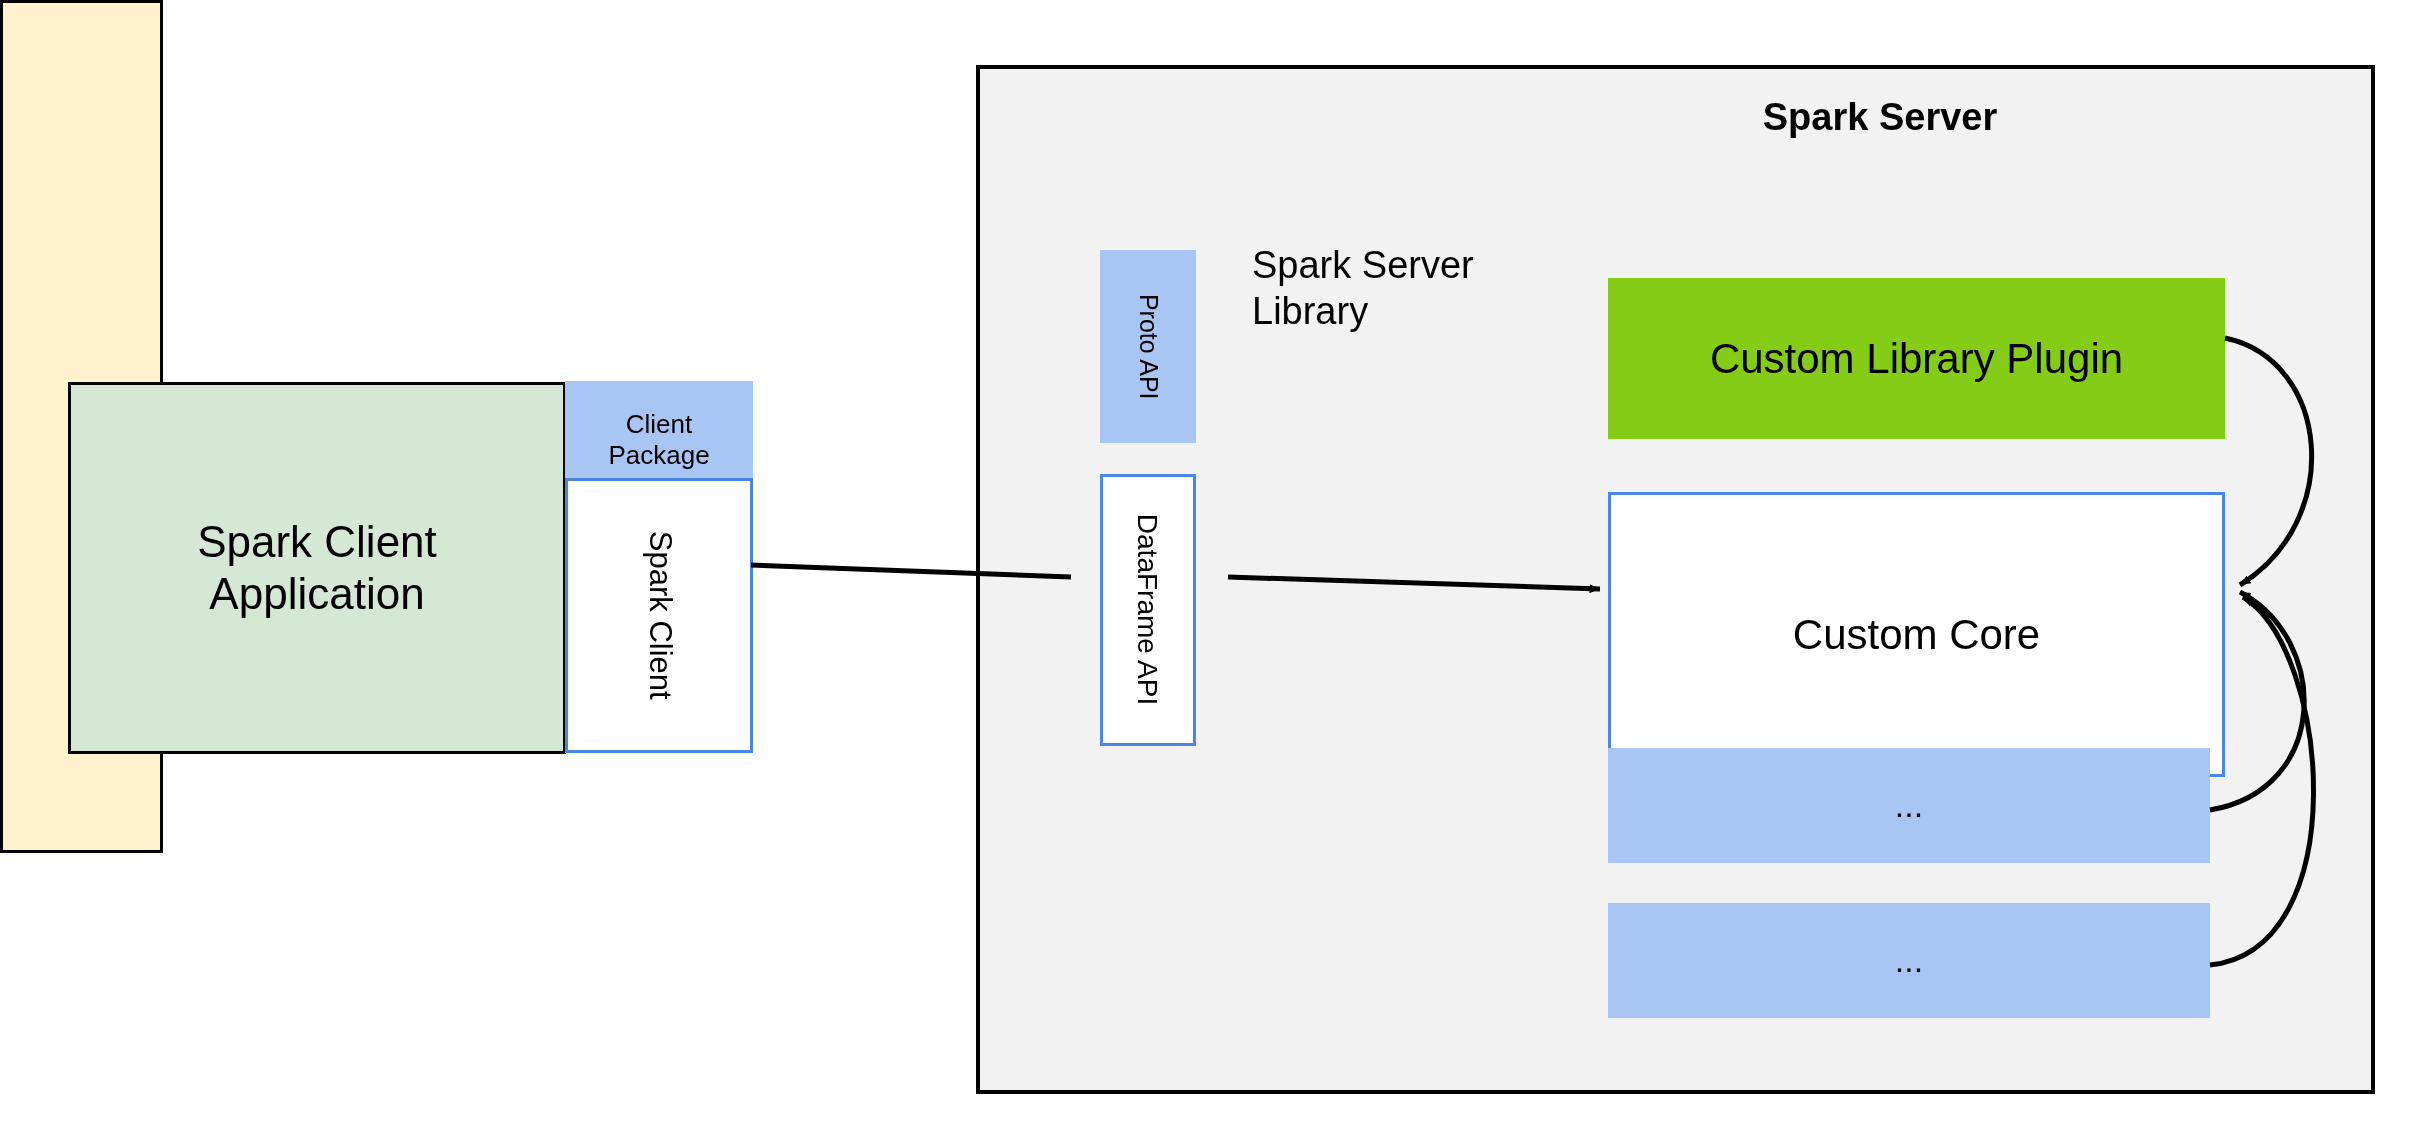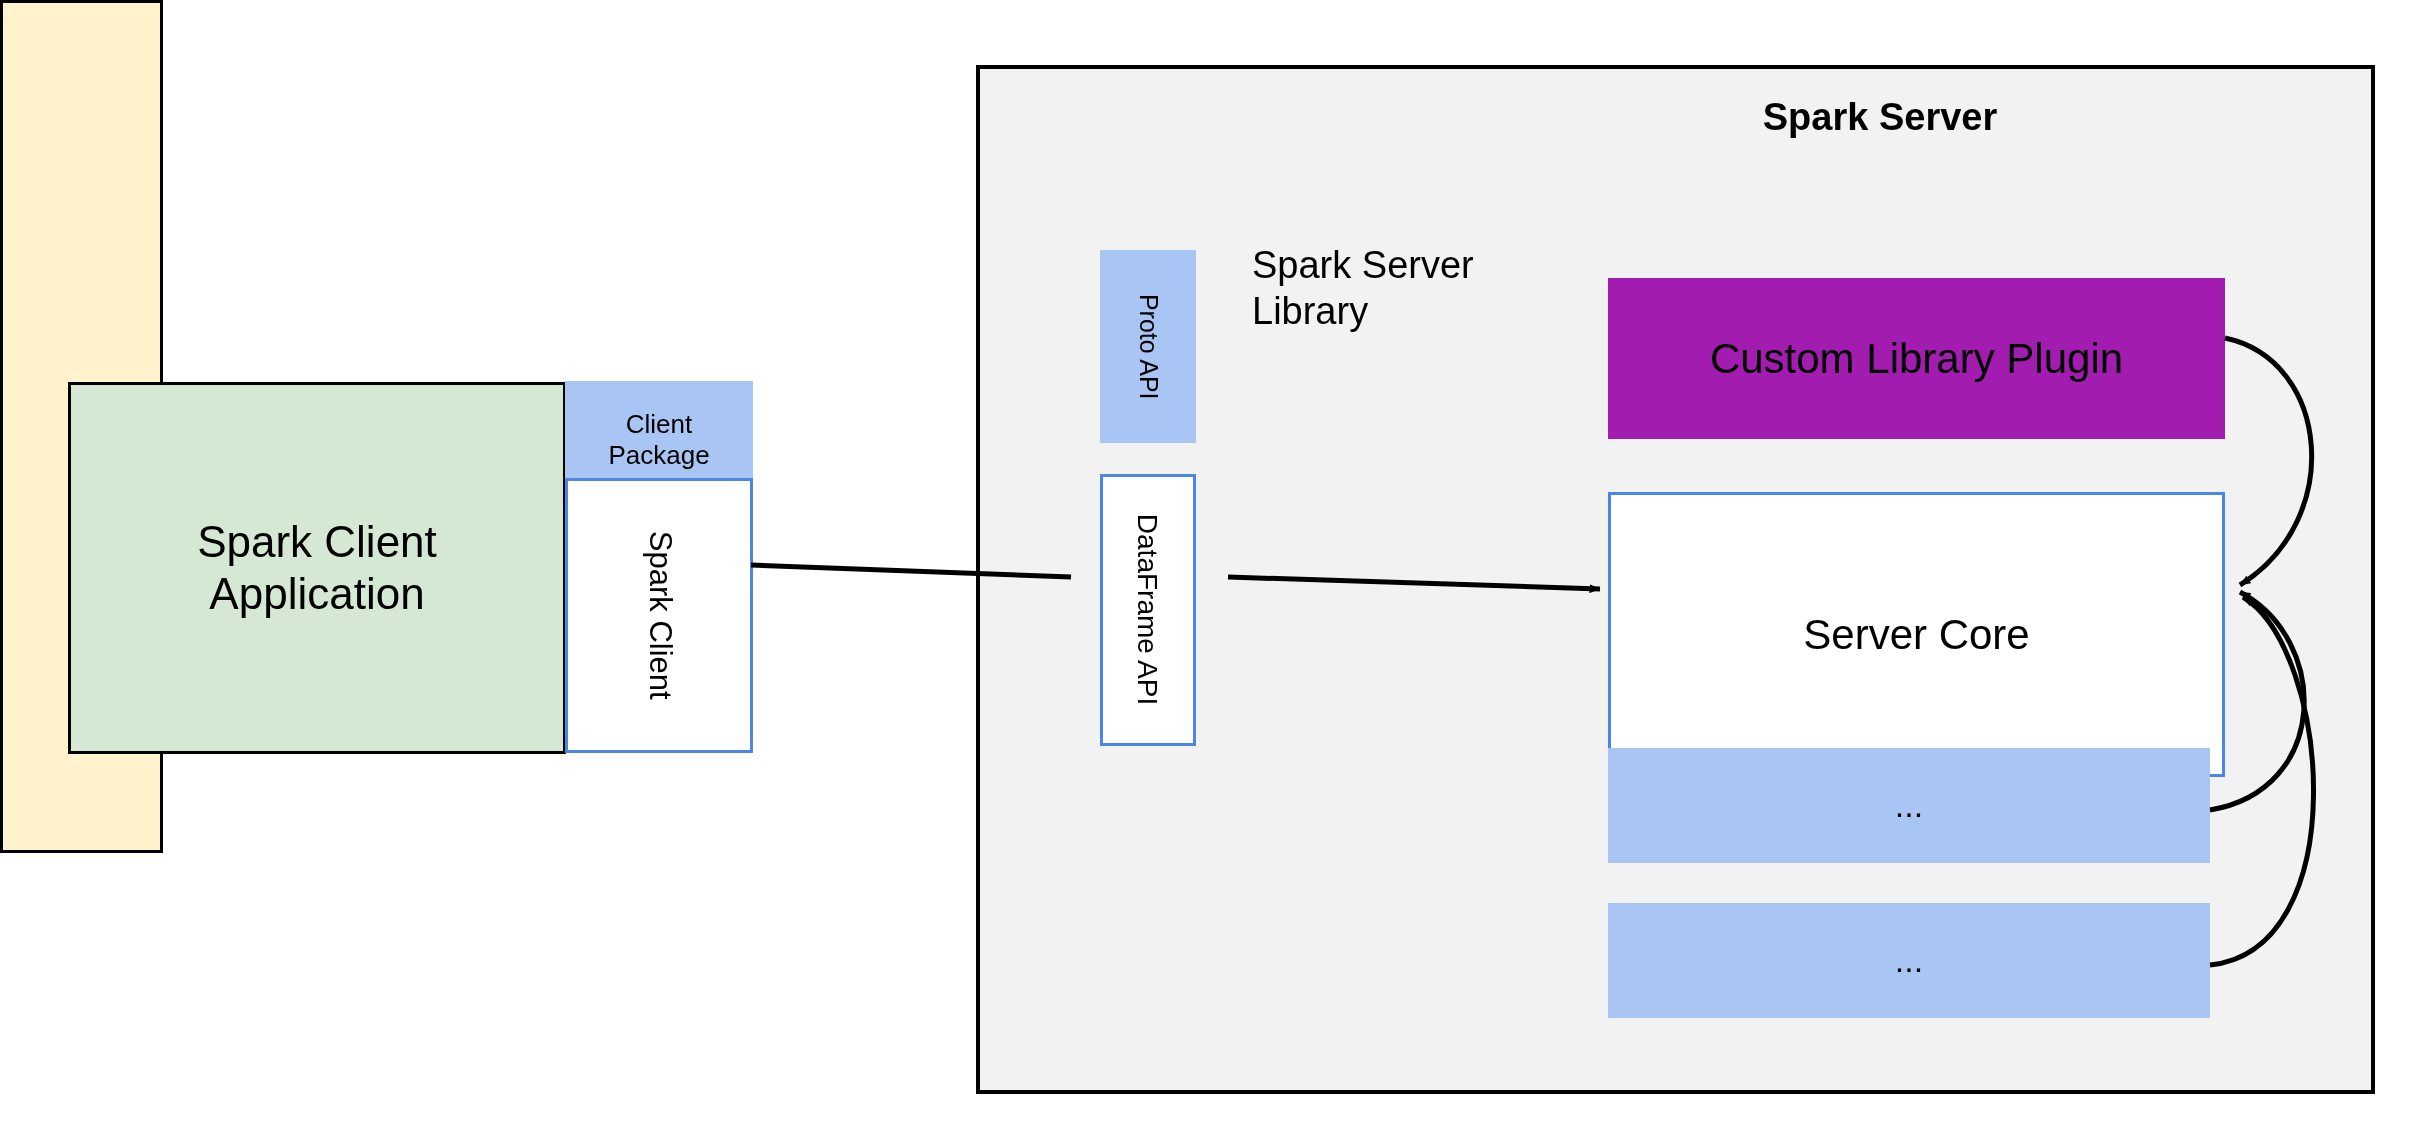--- a/index.html
+++ b/index.html
@@ -140,21 +140,21 @@
   #dataframe-api .vtxt {
     transform: rotate(90deg);
     white-space: nowrap;
     font-size: 28px;
   }
 
   
   #custom-plugin {
     left: 1608px; top: 278px;
     width: 617px; height: 161px;
-    background: #a21caf;
+    background: #84cc16;
     border: none;
     font-size: 42px;
     z-index: 3;
   }
 
   #spark-core {
     left: 1608px; top: 492px;
     width: 617px; height: 285px;
     background: #ffffff;
     border: 3px solid #4a86e8;
@@ -224,21 +224,21 @@
 
   <div class="box" id="dataframe-api">
     <span class="vtxt">DataFrame API</span>
   </div>
 
   <div class="box" id="custom-plugin">
     <span>Custom Library Plugin</span>
   </div>
 
   <div class="box" id="spark-core">
-    <span>Server Core</span>
+    <span>Custom Core</span>
   </div>
 
   <div class="box" id="ellipsis-1">
     <span>...</span>
   </div>
 
   <div class="box" id="ellipsis-2">
     <span>...</span>
   </div>
 

